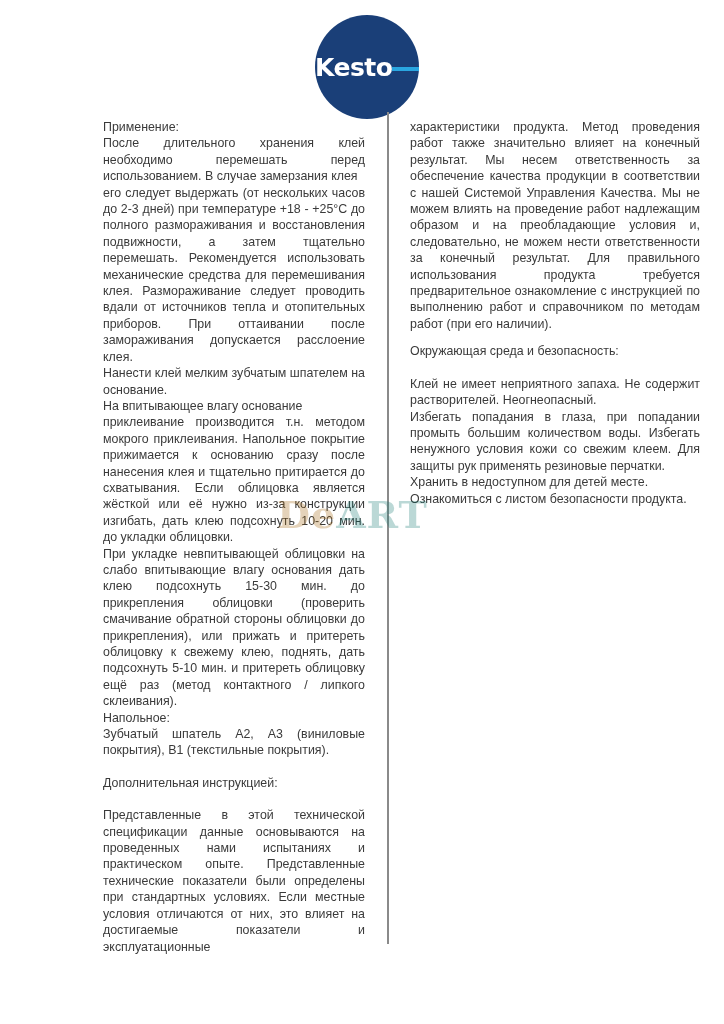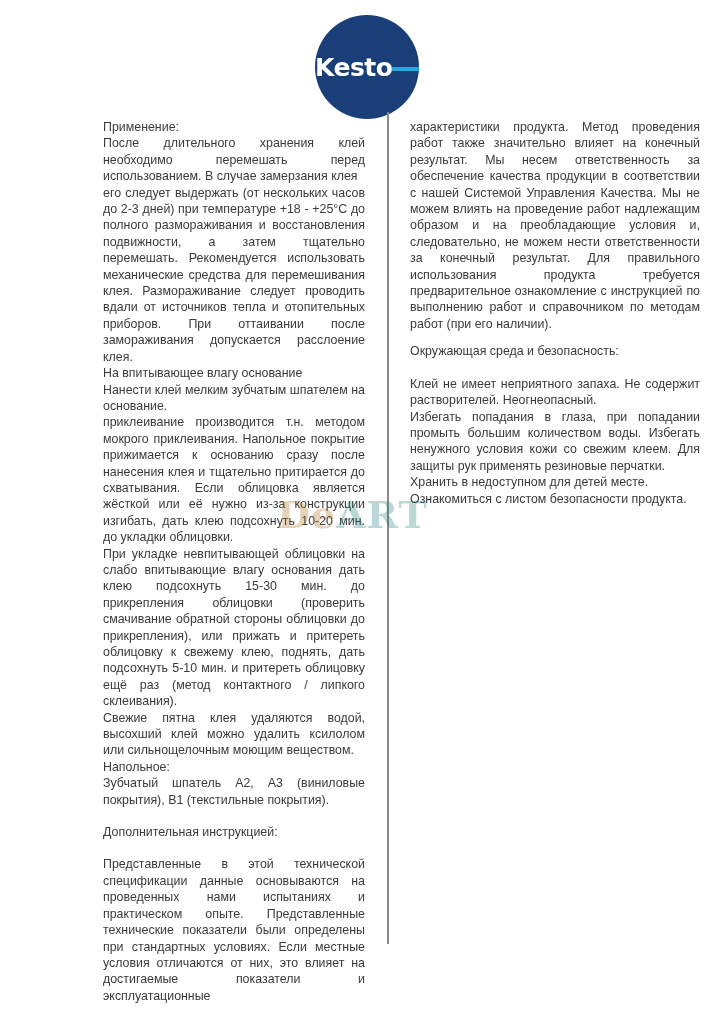--- a/index.html
+++ b/index.html
@@ -97,25 +97,24 @@
 
 <div class="logo">
   <span class="logo-text">Kesto</span>
   <span class="logo-bar"></span>
 </div>
 
 <div class="column col-left">
   <p>Применение:</p>
   <p>После длительного хранения клей необходимо перемешать перед использованием. В случае замерзания клея</p>
   <p>его следует выдержать (от нескольких часов до 2-3 дней) при температуре +18 - +25°С до полного размораживания и восстановления подвижности, а затем тщательно перемешать. Рекомендуется использовать механические средства для перемешивания клея. Размораживание следует проводить вдали от источников тепла и отопительных приборов. При оттаивании после замораживания допускается расслоение клея.</p>
+  <p>Нанести клей мелким зубчатым шпателем на основание.</p>
   <p>На впитывающее влагу основание</p>
-  <p>Нанести клей мелким зубчатым шпателем на основание.</p>
   <p>приклеивание производится т.н. методом мокрого приклеивания. Напольное покрытие прижимается к основанию сразу после нанесения клея и тщательно притирается до схватывания. Если облицовка является жёсткой или её нужно из-за конструкции изгибать, дать клею подсохнуть 10-20 мин. до укладки облицовки.</p>
   <p>При укладке невпитывающей облицовки на слабо впитывающие влагу основания дать клею подсохнуть 15-30 мин. до прикрепления облицовки (проверить смачивание обратной стороны облицовки до прикрепления), или прижать и притереть облицовку к свежему клею, поднять, дать подсохнуть 5-10 мин. и притереть облицовку ещё раз (метод контактного / липкого склеивания).</p>
-  <p>Свежие пятна клея удаляются водой, высохший клей можно удалить ксилолом или сильнощелочным моющим веществом.</p>
   <p>Напольное:</p>
   <p>Зубчатый шпатель А2, А3 (виниловые покрытия), В1 (текстильные покрытия).</p>
   <p class="gap-before">Дополнительная инструкцией:</p>
   <p class="gap-before">Представленные в этой технической спецификации данные основываются на проведенных нами испытаниях и практическом опыте. Представленные технические показатели были определены при стандартных условиях. Если местные условия отличаются от них, это влияет на достигаемые показатели и эксплуатационные</p>
 </div>
 
 <div class="divider"></div>
 
 <div class="column col-right">
   <p>характеристики продукта. Метод проведения работ также значительно влияет на конечный результат. Мы несем ответственность за обеспечение качества продукции в соответствии с нашей Системой Управления Качества. Мы не можем влиять на проведение работ надлежащим образом и на преобладающие условия и, следовательно, не можем нести ответственности за конечный результат. Для правильного использования продукта требуется предварительное ознакомление с инструкцией по выполнению работ и справочником по методам работ (при его наличии).</p>

